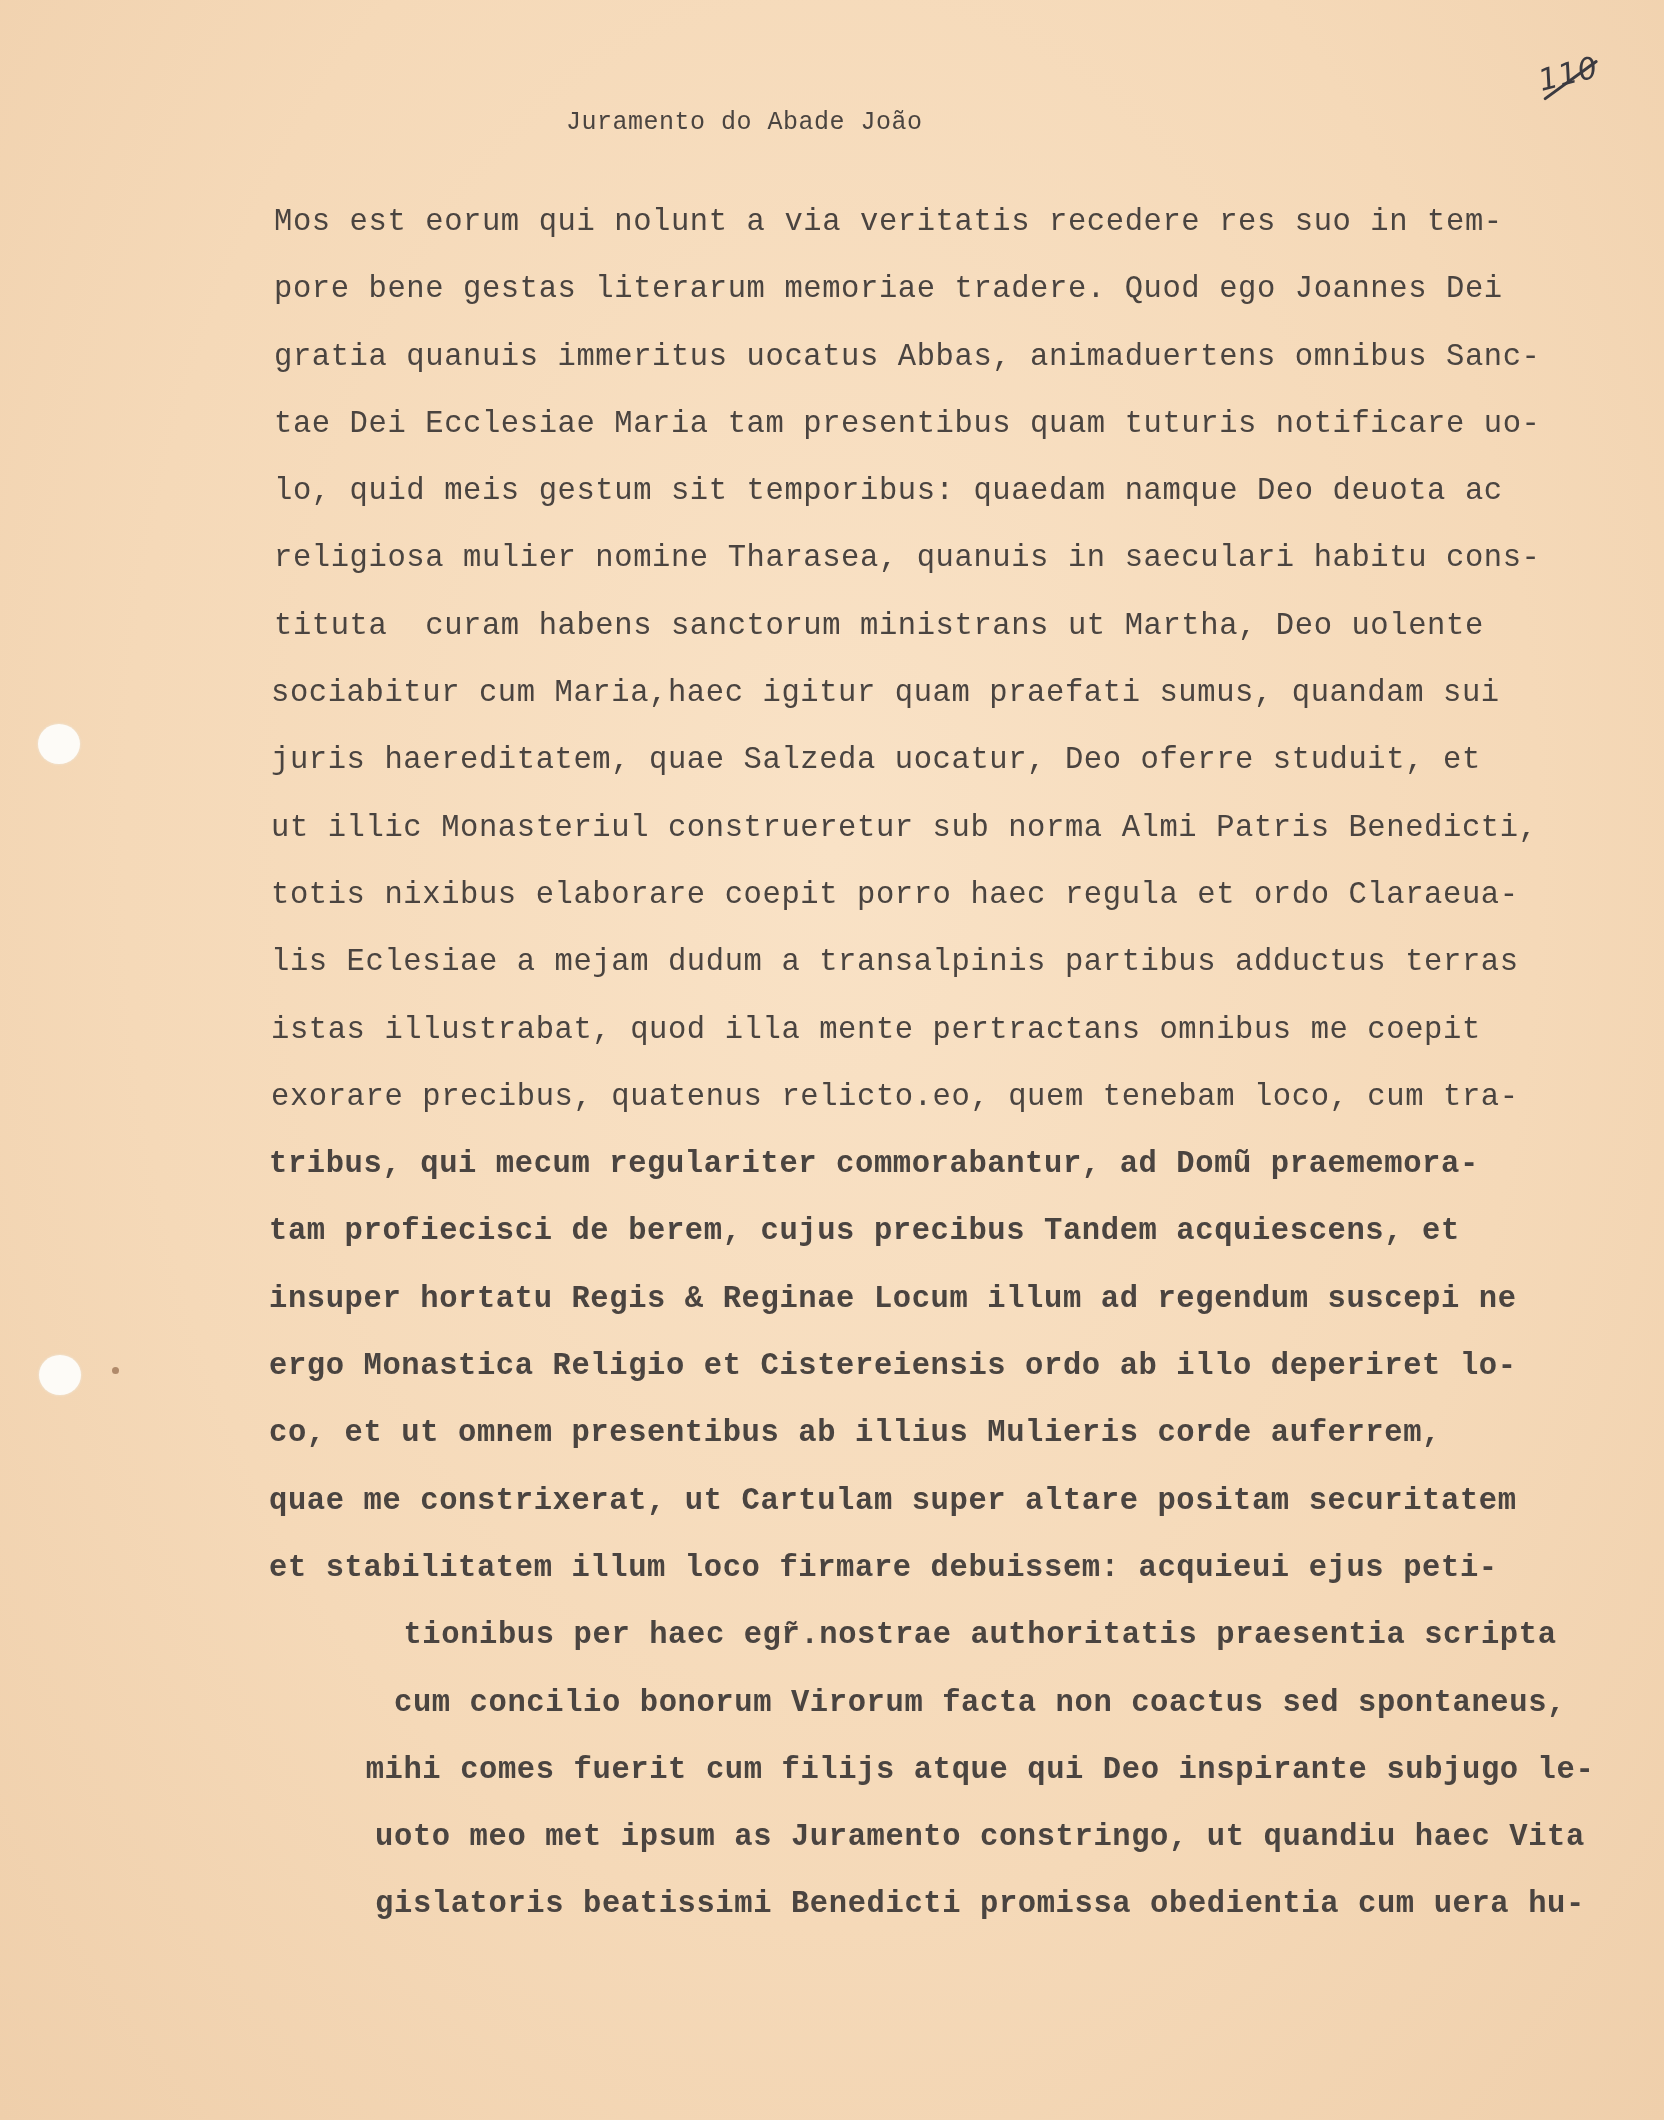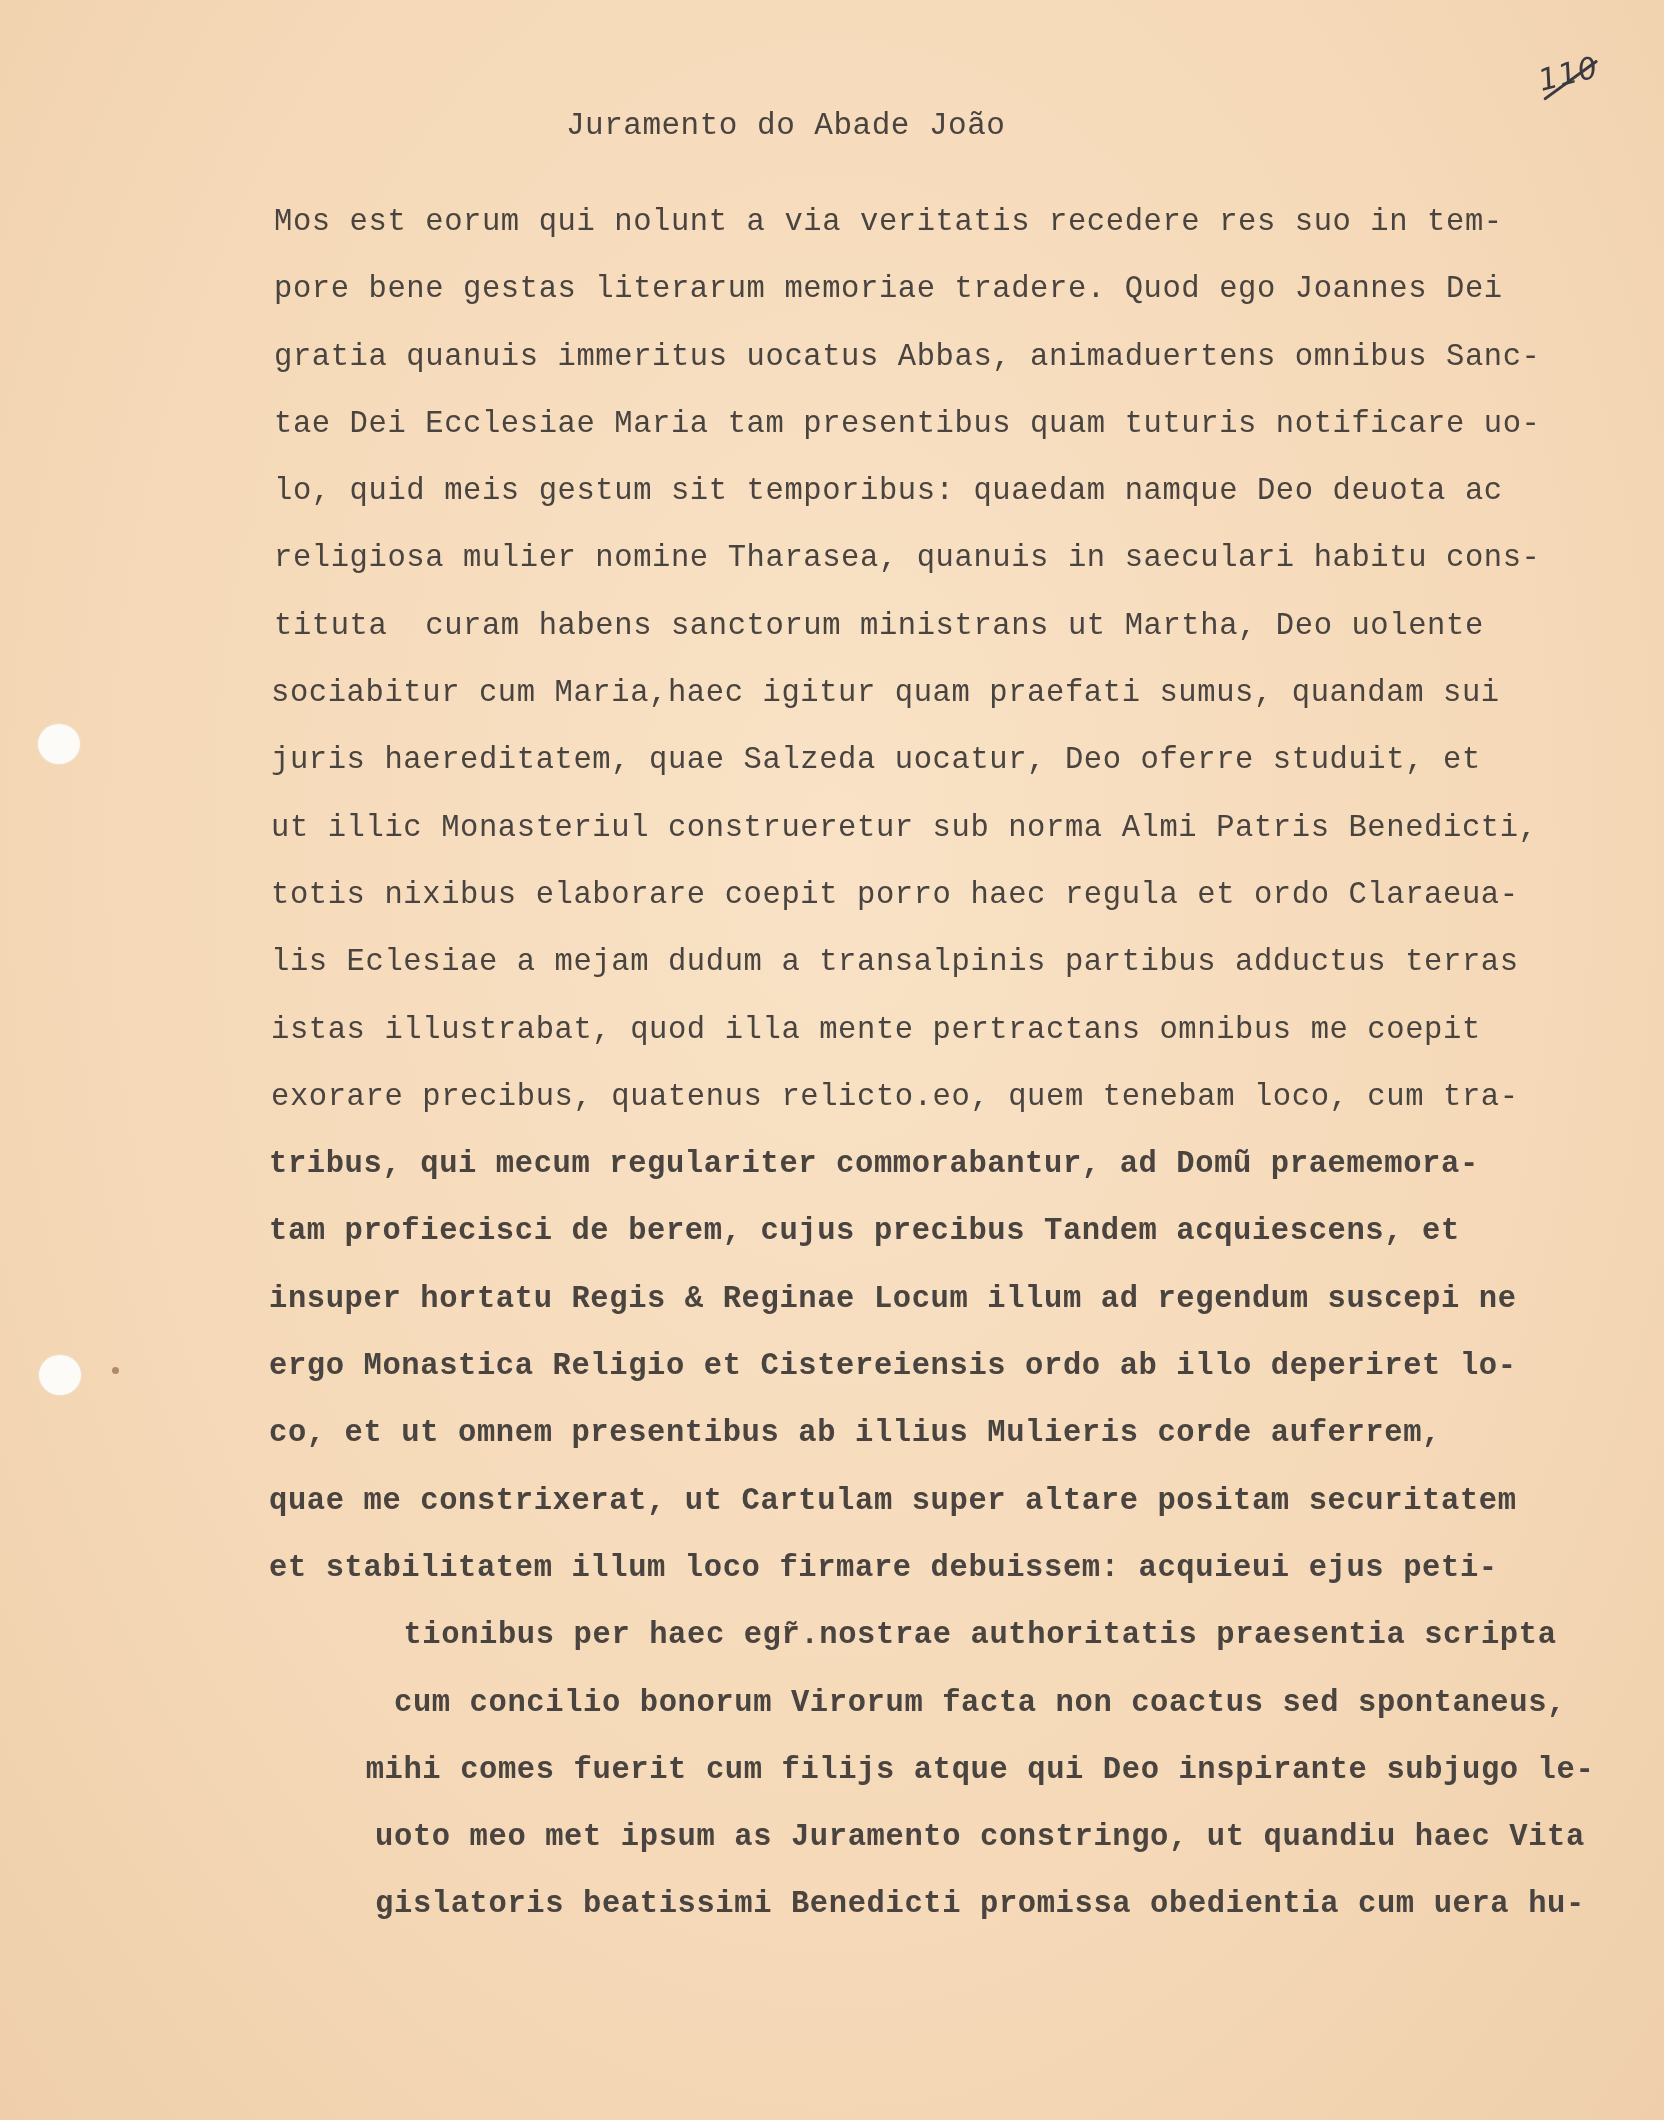--- a/index.html
+++ b/index.html
@@ -59,21 +59,21 @@
       height: 3px;
       background: #3b3a40;
       border-radius: 2px;
       transform: rotate(-36deg);
       transform-origin: left center;
     }
     .doc-title {
       position: absolute;
       left: 566px;
       top: 108px;
-      font-size: 31px;
+      font-size: 25px;
       letter-spacing: 0.5px;
       color: #4a4440;
       white-space: pre;
     }
     .body-text {
       position: absolute;
       left: 240px;
       top: 204px;
       width: 1420px;
       margin-left: 34px;

